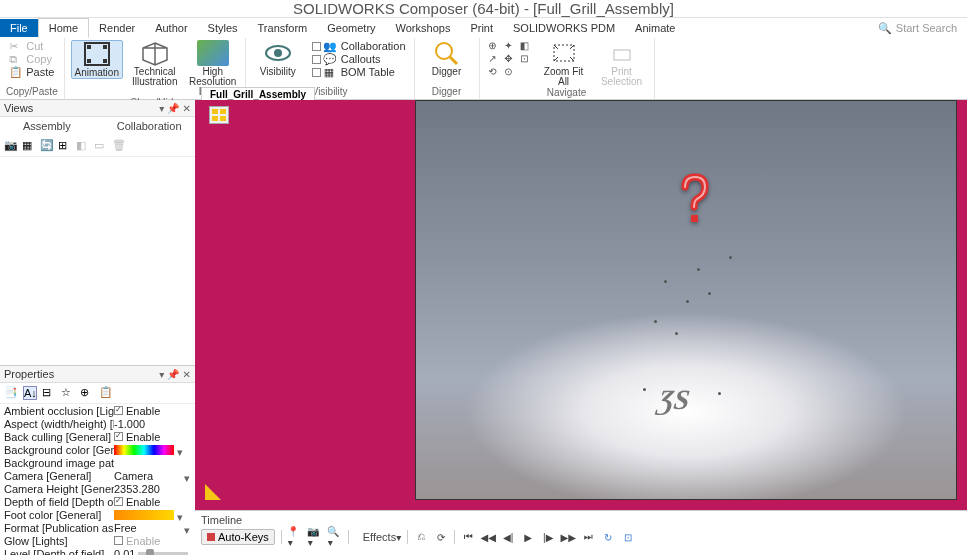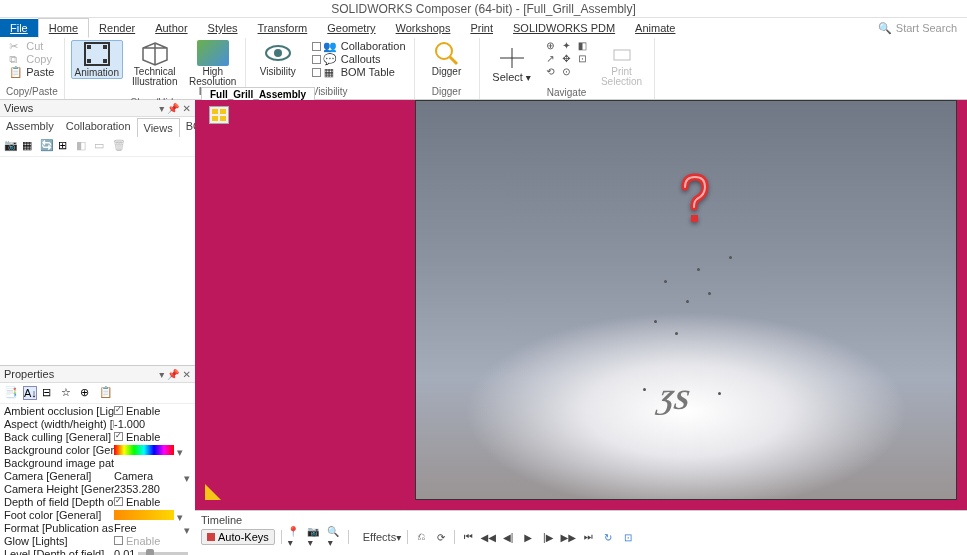--- a/index.html
+++ b/index.html
@@ -1,19 +1,19 @@
 <!DOCTYPE html>
 <html><head>
 <meta charset="utf-8">
 <style>
 * { margin:0; padding:0; box-sizing:border-box; font-family:"Segoe UI",Arial,sans-serif; font-size:11px; }
 body { background:#fff; width:967px; height:555px; overflow:hidden; position:relative; }
-.titlebar { height:18px; background:#fff; border-bottom:1px solid #e0e0e0; text-align:center; line-height:18px; color:#555; font-size:12px;}
+.titlebar { height:18px; background:#fff; border-bottom:1px solid #e0e0e0; text-align:center; line-height:18px; color:#555; font-size:15px;}
 .menubar { height:20px; background:#fff; display:flex; align-items:center;}
-.menubar .tab{ padding:3px 10px; cursor:pointer; font-size:11px; color:#333;text-decoration:underline;}
+.menubar .tab{ padding:3px 10px; cursor:pointer; font-size:11px; color:#333;}
 .menubar .tab.file{ background:#0067b7; color:#fff;}
 .menubar .tab.active{ border:1px solid #d0d0d0; border-bottom:1px solid #fff; background:#fff;}
 .menubar .search-area{ margin-left:auto; display:flex; align-items:center; padding-right:10px; color:#999; font-size:10px;}
 .menubar .search-area .magnify{ margin-right:4px;}
 .ribbon { height:62px; background:#fff; border-bottom:1px solid #d0d0d0; display:flex;}
 .ribbon-group{ border-right:1px solid #e5e5e5; padding:2px 6px 0 6px; display:flex; flex-direction:column; align-items:center;}
 .ribbon-group .rg-body{ flex:1; display:flex; align-items:flex-start; gap:6px;}
 .ribbon-group .rg-label{ font-size:10px; color:#666; padding-bottom:2px;}
 .big-btn{ display:flex; flex-direction:column; align-items:center; justify-content:center; width:52px; cursor:pointer;}
 .big-btn .icon{ width:32px; height:26px; margin-bottom:1px;}
@@ -22,21 +22,21 @@
 .small-stack{ display:flex; flex-direction:column; gap:1px; font-size:10px; color:#333;}
 .small-stack .row{ display:flex; align-items:center; gap:3px; cursor:pointer; padding:0 2px;}
 .small-stack .row.disabled{ color:#b0b0b0;}
 .mini-icon{ width:14px; height:12px; display:inline-block;}
 .grad-box{ background:linear-gradient(135deg,#6ab04c,#4a90d9);}
 .left-col{ position:absolute; left:0; top:100px; width:195px; bottom:0; background:#fff;}
 .panel-header{ background:#f5f5f5; display:flex; align-items:center; padding:2px 4px; font-size:12px; color:#333; border-bottom:1px solid #ddd;}
 .panel-header .ph-title{ flex:1;}
 .panel-header .ph-ctrl{ font-size:10px; color:#666; cursor:pointer; margin-left:3px;}
 .views-tabs{ display:flex; background:#fff; font-size:10px;}
-.views-tabs .vtab{ padding:3px 6px; cursor:pointer; color:#444;text-align:center;}
+.views-tabs .vtab{ padding:3px 23px; cursor:pointer; color:#444;text-align:center;}
 .views-tabs .vtab.active{ border:1px solid #ccc; border-bottom:none; background:#fff; position:relative; top:1px;}
 .views-toolbar{ padding:3px 4px; display:flex; gap:4px; border-bottom:1px solid #eee;}
 .views-toolbar .tb{ width:14px; height:14px; cursor:pointer;}
 .properties-panel{ position:absolute; bottom:0; left:0; width:195px; height:190px; background:#fff; border-top:1px solid #ccc;}
 .prop-toolbar{ display:flex; gap:5px; padding:3px 4px; border-bottom:1px solid #eee;}
 .prop-toolbar .pt{ width:14px; height:14px; cursor:pointer;}
 .prop-grid{ font-size:9px; color:#222; overflow:auto; height:152px;}
 .prop-row{ display:flex; align-items:center; height:13px; padding:0 4px;}
 .prop-row .pname{ width:110px; overflow:hidden; white-space:nowrap;}
 .prop-row .pval{ flex:1; display:flex; align-items:center; gap:3px;}
@@ -176,44 +176,44 @@
             </svg>
           </span>
         <span class="lbl">Digger</span>
       </div>
     </div>
     <div class="rg-label">Digger</div>
   </div>
 
   <div class="ribbon-group navgroup" style="flex-direction:column;">
     <div style="display:flex; gap:6px;">
-      <div class="big-btn">
-        <span class="icon">
-            <svg width="32" height="26">
-              <line x1="16" y1="3" x2="16" y2="23" stroke="#333"></line>
-              <line x1="4" y1="13" x2="28" y2="13" stroke="#333"></line>
-            </svg>
-          </span>
-        <span class="lbl"><span>Select</span> ▾</span>
-      </div>
       <div style="display:flex; flex-direction:column; gap:1px;">
         <div class="nav-icons">
           <span class="nv">⊕</span>
           <span class="nv">✦</span>
           <span class="nv">◧</span>
         </div>
         <div class="nav-icons">
           <span class="nv">↗</span>
           <span class="nv">✥</span>
           <span class="nv">⊡</span>
         </div>
         <div class="nav-icons">
           <span class="nv">⟲</span>
           <span class="nv">⊙</span>
         </div>
+      </div>
+      <div class="big-btn">
+        <span class="icon">
+            <svg width="32" height="26">
+              <rect x="6" y="5" width="20" height="16" fill="none" stroke="#333" stroke-dasharray="2"></rect>
+              <path d="M10 9 l-4-4 M22 9 l4-4 M10 17 l-4 4 M22 17 l4 4" stroke="#333"></path>
+            </svg>
+          </span>
+        <span class="lbl">Zoom Fit All</span>
       </div>
       <div class="big-btn greyed">
         <span class="icon">
             <svg width="32" height="26">
               <rect x="8" y="10" width="16" height="10" fill="none" stroke="#bbb"></rect>
             </svg>
           </span>
         <span class="lbl greyed">Print Selection</span>
       </div>
     </div>

